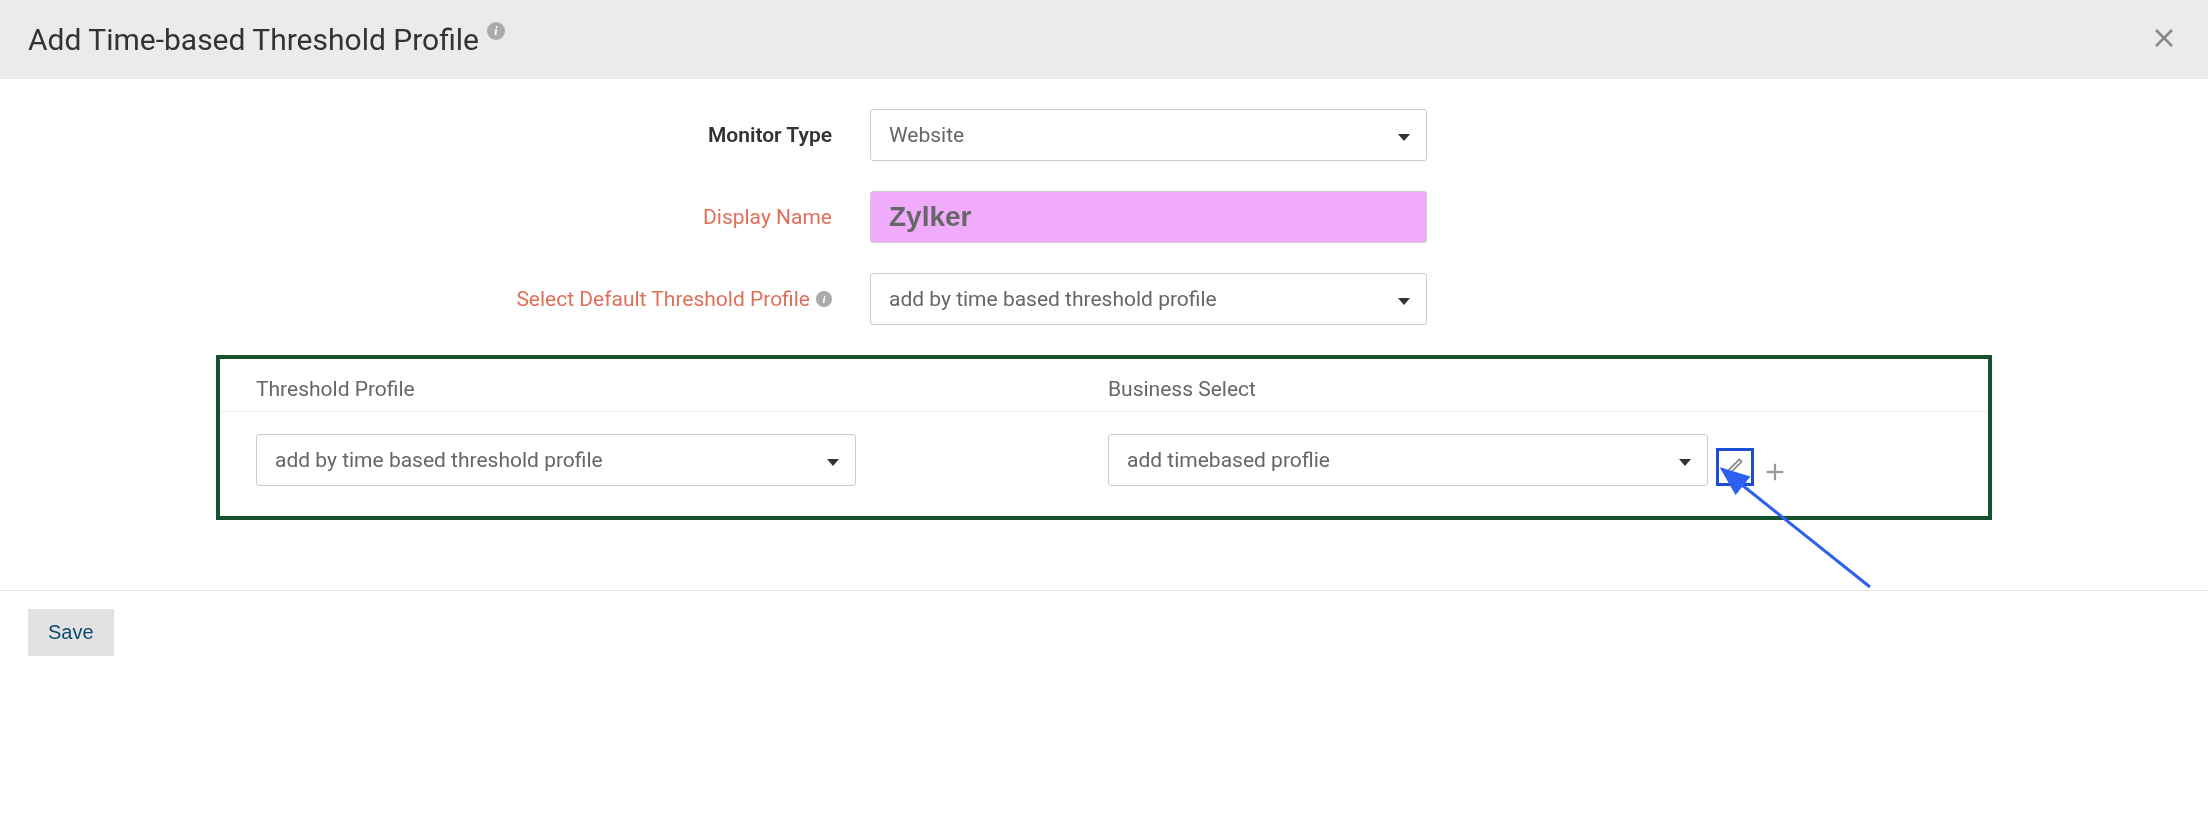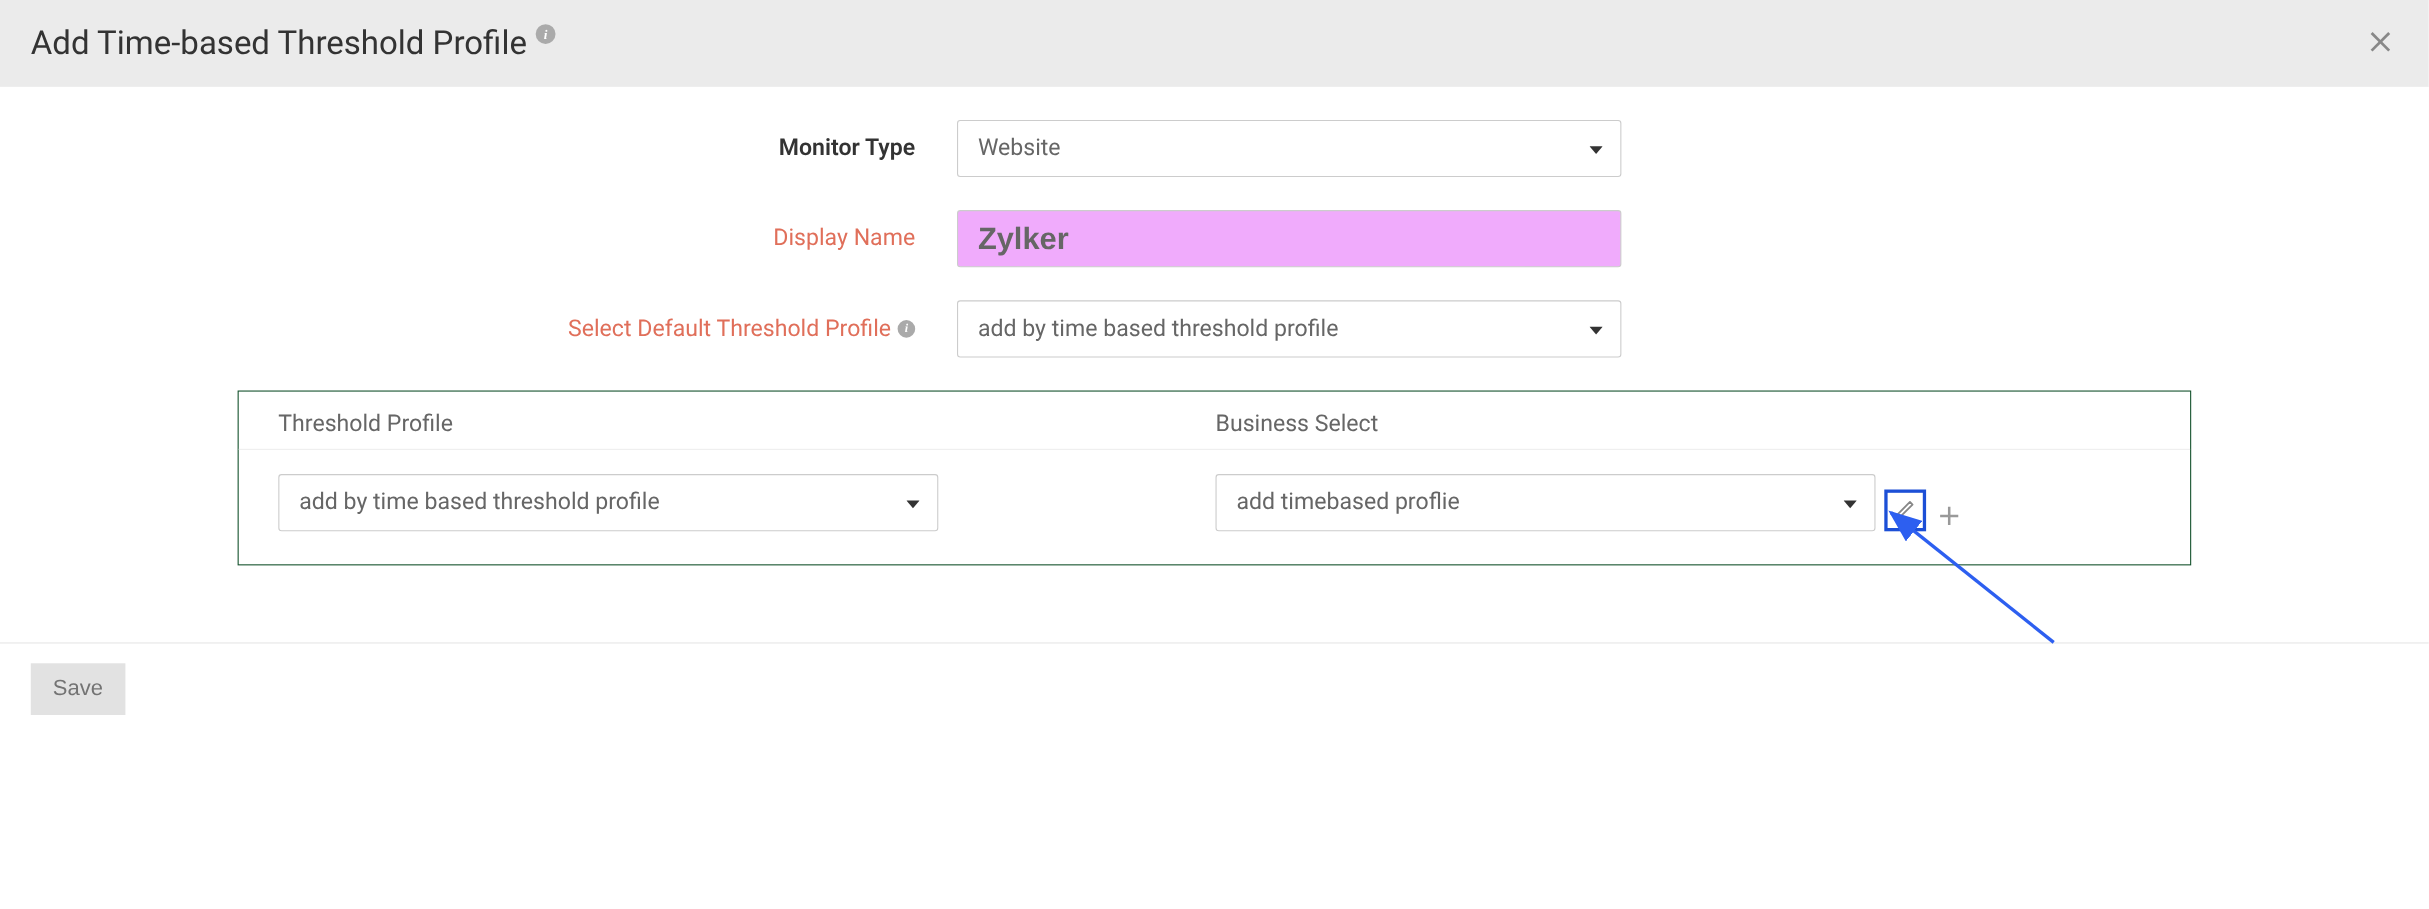--- a/index.html
+++ b/index.html
@@ -73,21 +73,21 @@
     display: flex;
     justify-content: flex-end;
     align-items: center;
     gap: 6px;
   }
   .form-label.required {
     color: #e06f5a;
     font-weight: 400;
   }
   .form-control {
-    width: 604px;
+    width: 557px;
   }
   .select-box {
     position: relative;
     border: 1px solid #ccc;
     border-radius: 3px;
     background: #fff;
     height: 52px;
     display: flex;
     align-items: center;
     padding: 0 40px 0 18px;
@@ -110,21 +110,21 @@
     height: 52px;
     width: 100%;
     padding: 0 18px;
     font-size: 28px;
     color: #666;
     outline: none;
     font-weight: bold;
   }
   .panel {
     margin: 6px 216px 0 216px;
-    border: 1px solid #14532d;
+    border: 4px solid #14532d;
     background: #fff;
     position: relative;
   }
   .panel-header-row {
     display: flex;
     padding: 18px 36px 10px 36px;
     border-bottom: 1px solid #eee;
   }
   .panel-col-a { flex: 0 0 852px; }
   .panel-col-b { flex: 1; }
@@ -175,21 +175,21 @@
   }
   .footer {
     border-top: 1px solid #e6e6e6;
     margin-top: 50px;
     padding: 18px 28px 28px 28px;
   }
   .save-btn {
     background: #e2e2e2;
     border: none;
     font-size: 20px;
-    color: #737373;
+    color: #0c4a6e;
     padding: 12px 20px;
     cursor: pointer;
   }
 </style>
 </head>
 <body>
 
 <div class="header">
   <div class="header-title">
     <span>Add Time-based Threshold Profile</span>

